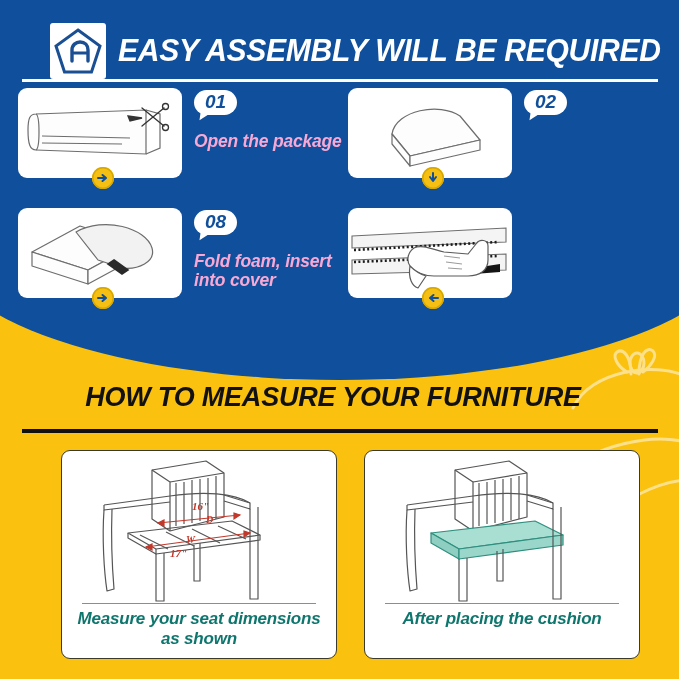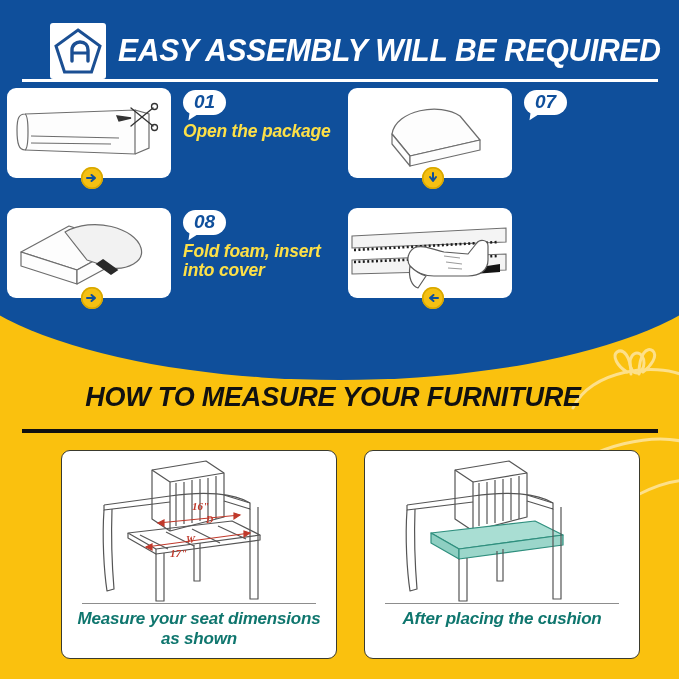--- a/index.html
+++ b/index.html
@@ -45,21 +45,21 @@
     transform:scaleX(0.97);transform-origin:left center;
   }
   .header-rule{
     position:absolute;left:22px;top:70px;width:636px;height:3px;background:#ffffff;
   }
 
   
   .steps{position:absolute;left:0;top:88px;width:679px;}
   .step-row{position:relative;height:120px;}
   .step{position:absolute;top:0;height:100px;}
-  .step.col-a{left:7px;width:322px;padding-left:24px;}
+  .step.col-a{left:18px;width:322px;padding-left:24px;}
   .step.col-b{left:348px;width:322px;}
 
   .step-card{
     position:absolute;left:0;top:0;width:164px;height:90px;
     background:#ffffff;border-radius:9px;
   }
   .step-card svg{display:block;}
   .arrow-badge{
     position:absolute;width:22px;height:22px;border-radius:50%;
     background:#f5c013;display:flex;align-items:center;justify-content:center;
@@ -74,21 +74,21 @@
     font-size:19px;font-weight:bold;font-style:italic;
     padding:1px 11px 2px 11px;border-radius:14px;line-height:22px;
   }
   .num-bubble:after{
     content:"";position:absolute;left:6px;bottom:-6px;
     width:0;height:0;border-left:9px solid #ffffff;
     border-bottom:8px solid transparent;
     transform:rotate(8deg);
   }
   .step-label{
-    margin-top:7px;color:#fde047;font-size:17.5px;line-height:19px;
+    margin-top:17px;color:#f9a8d4;font-size:17.5px;line-height:19px;
     font-weight:bold;font-style:italic;letter-spacing:-0.2px;
   }
 
   
   .measure-title{
     position:absolute;left:0;top:381px;width:666px;text-align:center;
     color:#111111;font-size:27px;line-height:32px;
     font-weight:bold;font-style:italic;letter-spacing:-0.2px;
   }
   .measure-rule{
@@ -190,21 +190,21 @@
               <path d="M62 78 L132 62 L132 52 L62 68 Z"></path>
             </g>
           </svg>
         </div>
         <div class="arrow-badge" style="left:74px;top:79px;">
           <svg width="12" height="12" viewBox="0 0 12 12">
             <path d="M6 1 L6 8 M3 5 L6 9 L9 5" fill="none" stroke="#0f4f9b" stroke-width="2" stroke-linecap="round" stroke-linejoin="round"></path>
           </svg>
         </div>
         <div class="step-text">
-          <div class="num-bubble">07</div>
+          <div class="num-bubble">02</div>
         </div>
       </div>
 
     </div>
 
     <div class="step-row">
 
       <div class="step col-a">
         <div class="step-card">
           <svg width="164" height="90" viewBox="0 0 164 90">

